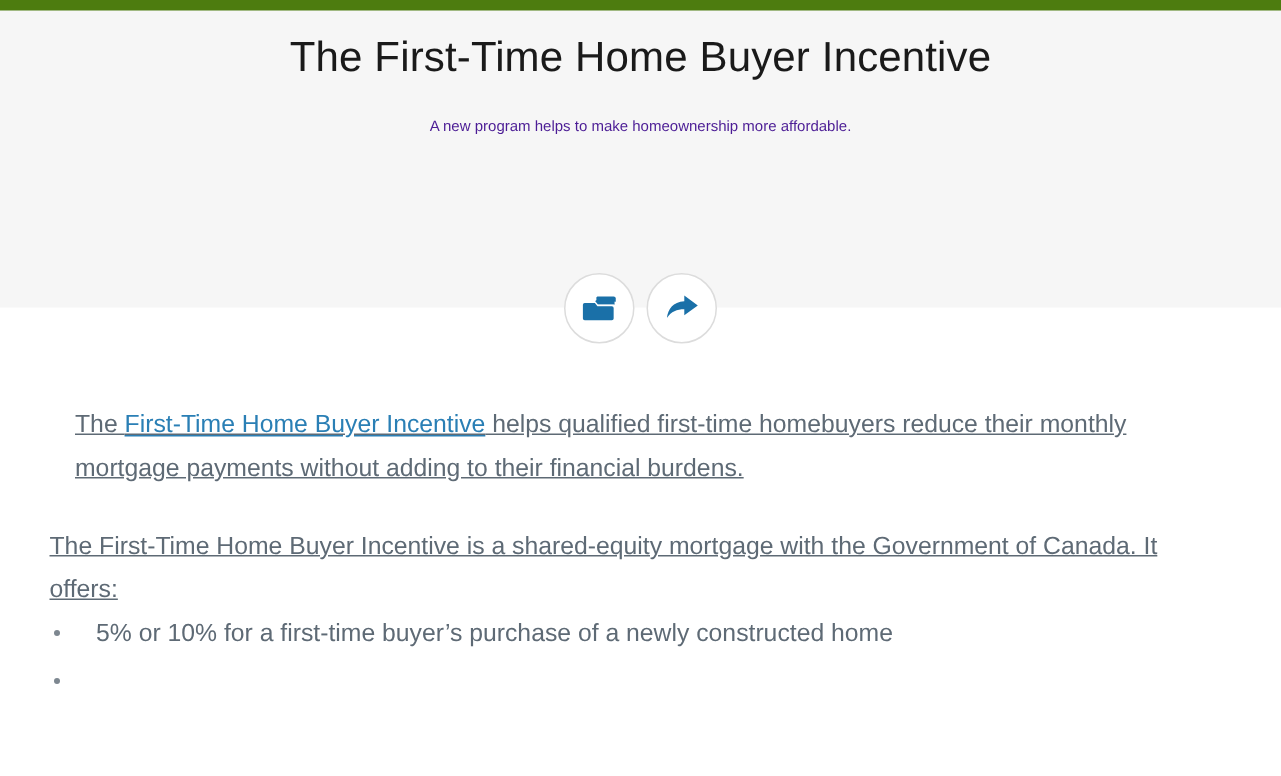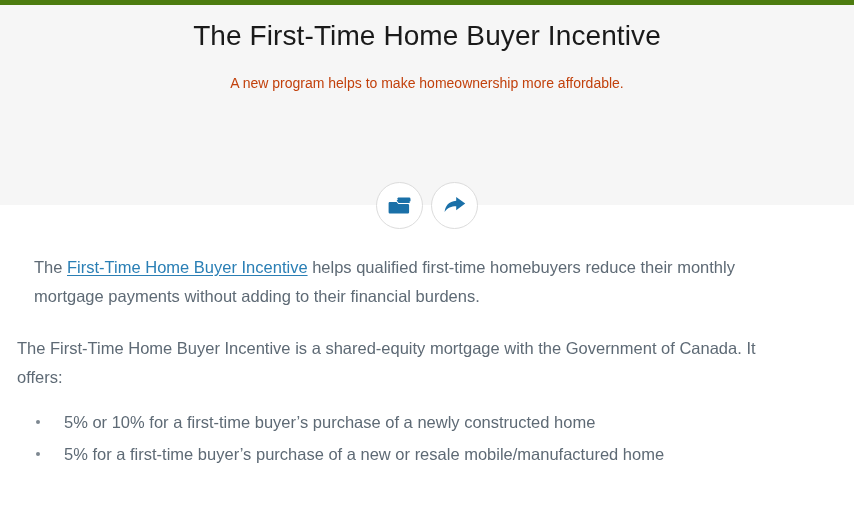--- a/index.html
+++ b/index.html
@@ -23,21 +23,21 @@
   }
 
   
   .hero {
     position: absolute;
     top: 0;
     left: 0;
     width: 854px;
     height: 205px;
     background: #f6f6f6;
-    border-top: 5px solid #4d7c0f;
+    border-top: 7px solid #4d7c0f;
     box-sizing: border-box;
   }
 
   .hero-title {
     position: absolute;
     top: 14px;
     left: 0;
     width: 854px;
     text-align: center;
     font-size: 28px;
@@ -46,24 +46,24 @@
     color: #1a1a1a;
     letter-spacing: 0.1px;
   }
 
   .hero-subtitle {
     position: absolute;
     top: 67px;
     left: 0;
     width: 854px;
     text-align: center;
-    font-size: 14px;
+    font-size: 10px;
     line-height: 22px;
     font-weight: 400;
-    color: #c2410c;
+    color: #4c1d95;
   }
 
   
   .action-row {
     position: absolute;
     top: 182px;
     left: 0;
     width: 854px;
     display: flex;
     justify-content: center;
@@ -92,26 +92,27 @@
   
   .content {
     position: absolute;
     top: 205px;
     left: 0;
     width: 854px;
     background: #ffffff;
   }
 
   .para {
-    margin: 0;
+    margin: 16px;
     padding: 0;
     color: #5e6a75;
     font-size: 16.5px;
     line-height: 29px;
     font-weight: 400;
+    text-decoration: underline;
   }
 
   .para-1 {
     position: absolute;
     top: 48px;
     left: 34px;
     width: 772px;
   }
 
   .para-2 {
@@ -204,19 +205,18 @@
 
     <p class="para para-2">The First-Time Home Buyer Incentive is a shared-equity mortgage with the Government of Canada. It offers:</p>
 
     <ul class="bullet-list">
       <li class="bullet-item">
         <span class="bullet-dot"></span>
         <span>5% or 10% for a first-time buyer’s purchase of a newly constructed home</span>
       </li>
       <li class="bullet-item">
         <span class="bullet-dot"></span>
-        <span>5% for a first-time buyer’s purchase of a new or resale mobile/manufactured home</span>
       </li>
     </ul>
 
   </div>
 
 </div>
 
 </body></html>

